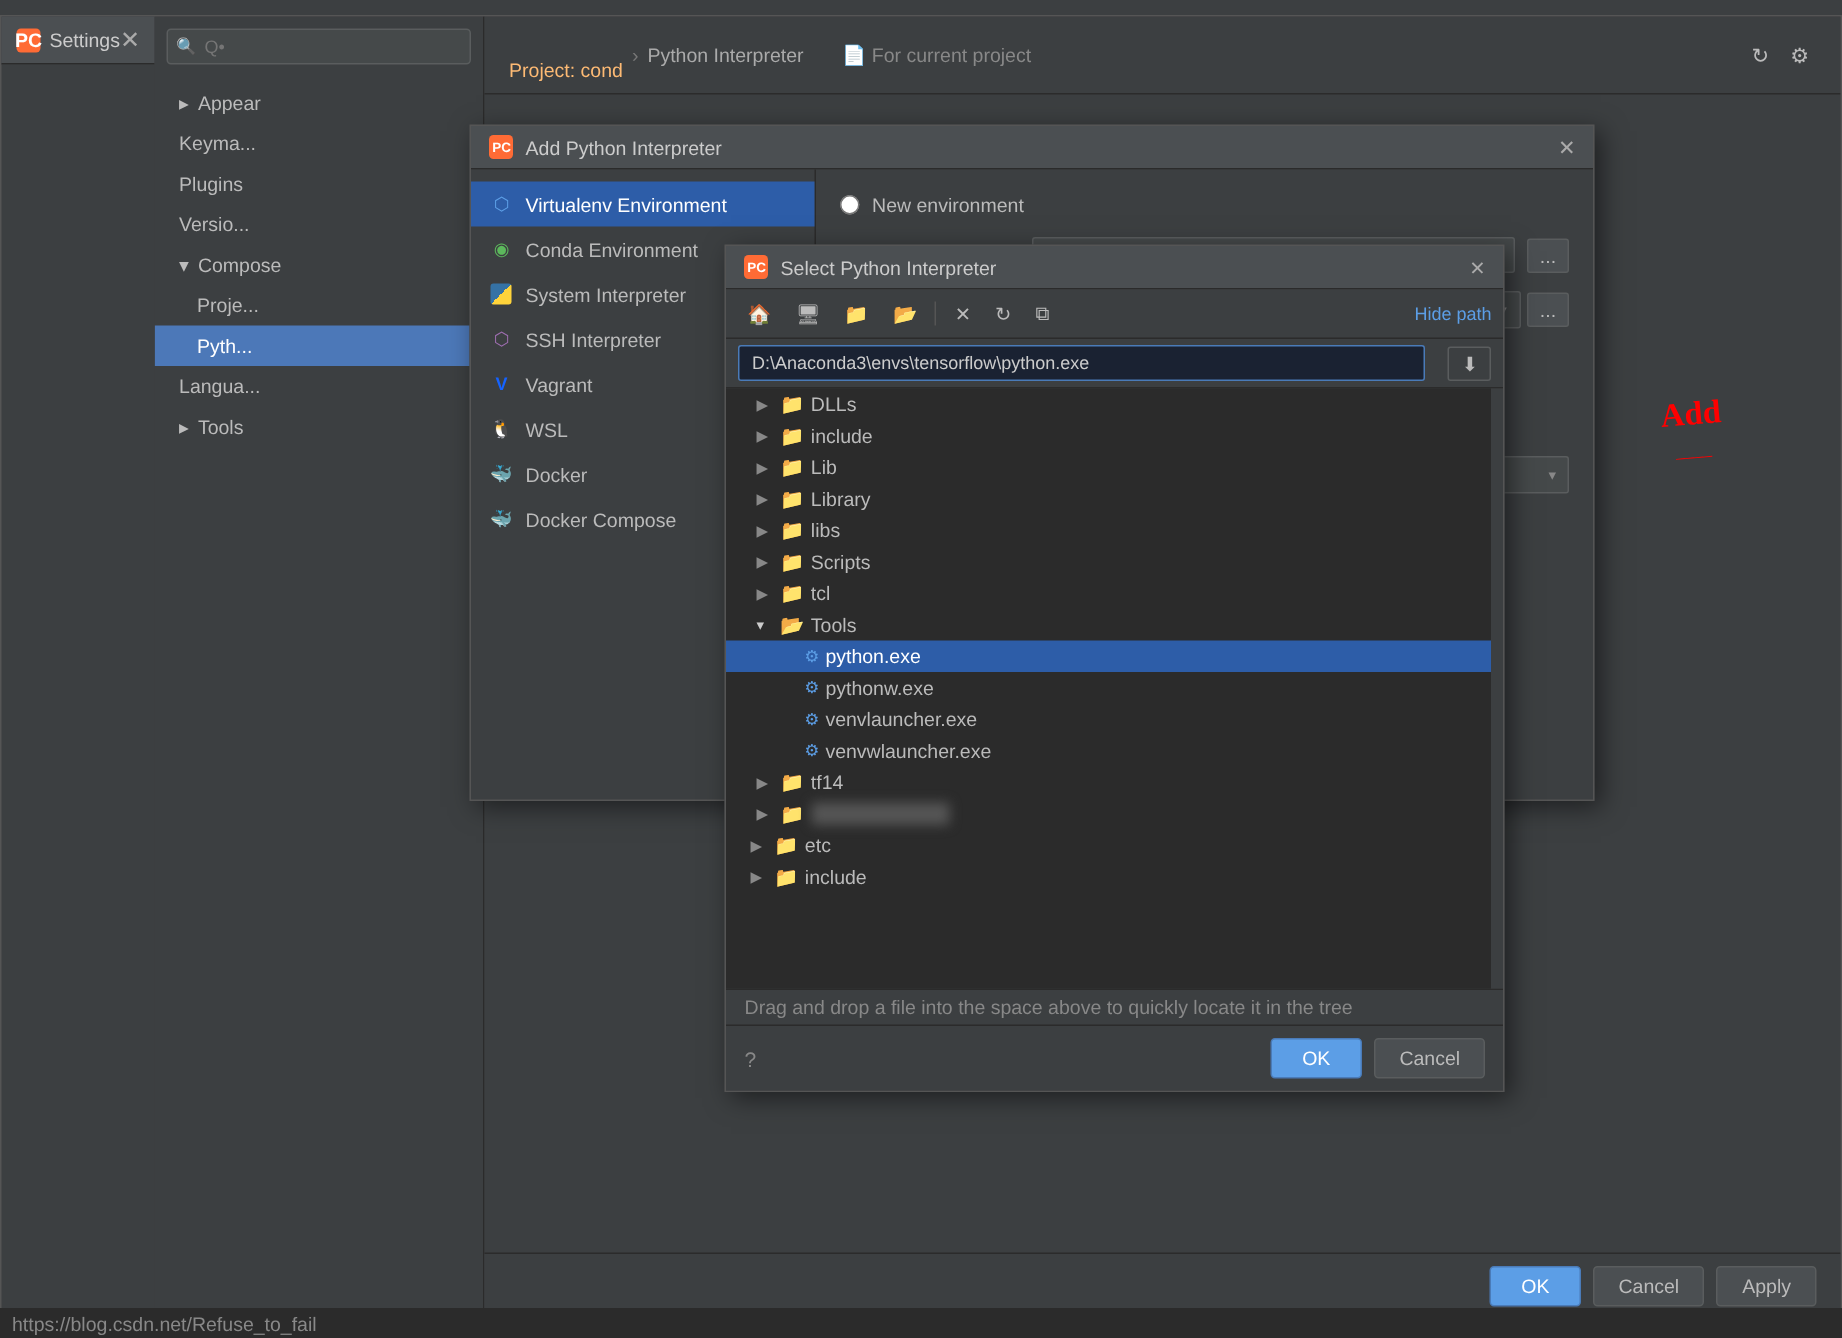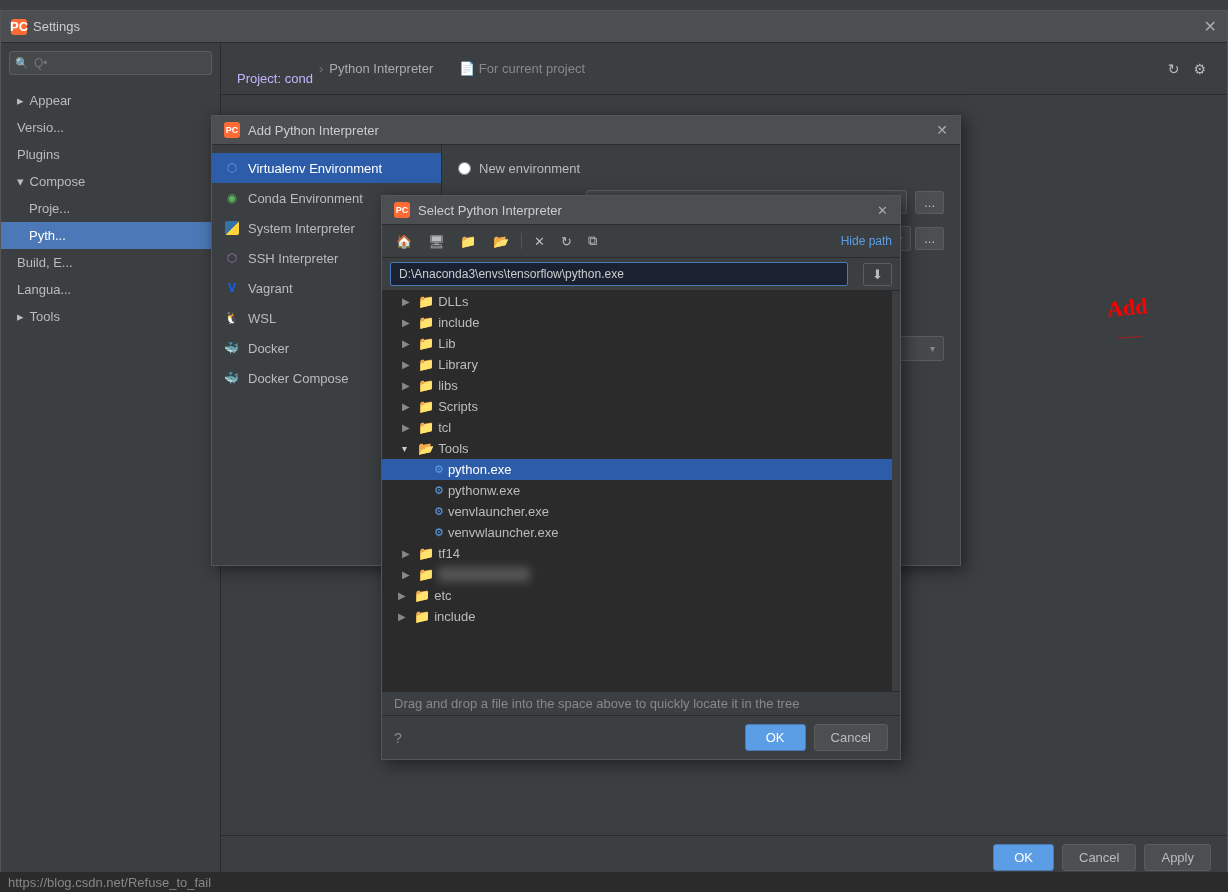--- a/index.html
+++ b/index.html
@@ -7,21 +7,21 @@
 
     
     .settings-window {
       position: absolute;
       top: 10px; left: 0;
       width: 1228px;
       height: 870px;
       background: #3c3f41;
       border: 1px solid #555;
       display: flex;
-      flex-direction: column;
+      flex-direction: row;
     }
     .window-titlebar {
       background: #4b4f52;
       height: 32px;
       display: flex;
       align-items: center;
       padding: 0 10px;
       justify-content: space-between;
       border-bottom: 1px solid #2b2b2b;
     }
@@ -103,21 +103,21 @@
     }
     .breadcrumb-bar {
       padding: 8px 16px;
       display: flex;
       align-items: center;
       gap: 6px;
       color: #aaa;
       border-bottom: 1px solid #2b2b2b;
     }
     .breadcrumb-arrow { color: #777; }
-    .breadcrumb-link { color: #c4b5fd; cursor: pointer; margin-top: 20px; }
+    .breadcrumb-link { color: #fdba74; cursor: pointer; margin-top: 20px; }
     .for-current-project {
       margin-left: 20px;
       color: #888;
       font-size: 12px;
       cursor: pointer;
     }
     .settings-content {
       flex: 1;
       padding: 16px;
       position: relative;
@@ -443,37 +443,37 @@
       <div class="search-box">
         <span class="search-icon-wrap">🔍</span>
         <input class="search-input" type="text" placeholder="Q•" style="">
       </div>
       <div class="settings-nav">
         <div class="nav-item">
           <span>▸</span>
           <span>Appear</span>
         </div>
         <div class="nav-item">
-          <span>Versio...</span>
+          <span>Keyma...</span>
         </div>
         <div class="nav-item">
           <span>Plugins</span>
+        </div>
+        <div class="nav-item">
+          <span>Versio...</span>
         </div>
         <div class="nav-item">
           <span>▾</span>
           <span>Compose</span>
         </div>
         <div class="nav-item nav-item-indent">
           <span>Proje...</span>
         </div>
         <div class="nav-item nav-item-indent selected">
           <span>Pyth...</span>
-        </div>
-        <div class="nav-item">
-          <span>Build, E...</span>
         </div>
         <div class="nav-item">
           <span>Langua...</span>
         </div>
         <div class="nav-item">
           <span>▸</span>
           <span>Tools</span>
         </div>
       </div>
     </div>

